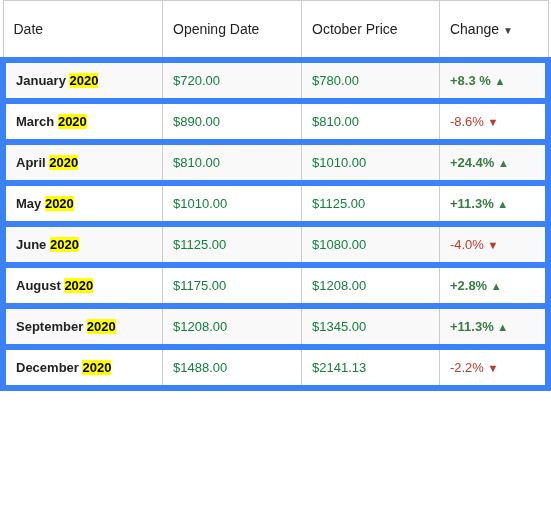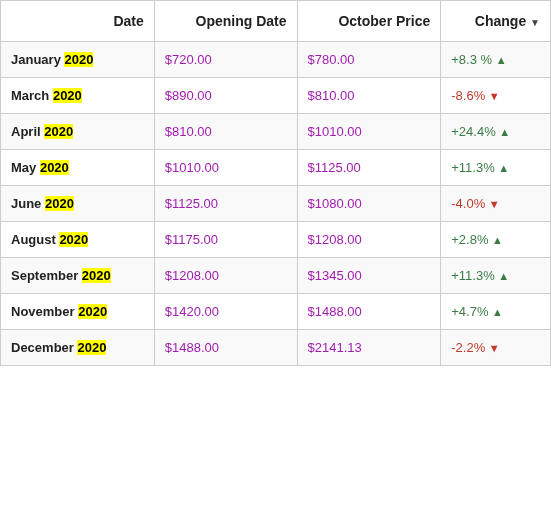--- a/index.html
+++ b/index.html
@@ -10,29 +10,29 @@
       width: 551px;
     }
     table {
       width: 100%;
       border-collapse: collapse;
     }
     thead tr {
       background: #fff;
     }
     thead th {
-      padding: 12px 10px;
-      text-align: right;
-      font-weight: bold;
+      padding: 20px 10px;
+      text-align: left;
+      font-weight: normal;
       color: #222;
       border: 1px solid #ccc;
       font-size: 14px;
     }
     tbody tr {
-      border: 1px solid #3b82f6;
+      border: 6px solid #3b82f6;
     }
     tbody tr:nth-child(odd) {
       background: #f9f9f9;
     }
     tbody tr:nth-child(even) {
       background: #fff;
     }
     tbody td {
       padding: 10px 10px;
       border: 1px solid #ccc;
@@ -40,24 +40,25 @@
     }
     .date-cell {
       font-weight: bold;
       color: #222;
     }
     .highlight {
       background-color: yellow;
       color: #000;
     }
     .price {
-      color: #a21caf;
+      color: #15803d;
     }
     .change-positive {
       color: #3a7d44;
+      font-weight: bold;
     }
     .change-negative {
       color: #c0392b;
     }
     .arrow-up {
       color: #3a7d44;
       font-size: 11px;
     }
     .arrow-down {
       color: #c0392b;
@@ -117,25 +118,19 @@
         <td class="price">$1208.00</td>
         <td class="change-positive">+2.8% <span class="arrow-up">▲</span></td>
       </tr>
       <tr>
         <td class="date-cell">September <span class="highlight">2020</span></td>
         <td class="price">$1208.00</td>
         <td class="price">$1345.00</td>
         <td class="change-positive">+11.3% <span class="arrow-up">▲</span></td>
       </tr>
       <tr>
-        <td class="date-cell">November <span class="highlight">2020</span></td>
-        <td class="price">$1420.00</td>
-        <td class="price">$1488.00</td>
-        <td class="change-positive">+4.7% <span class="arrow-up">▲</span></td>
-      </tr>
-      <tr>
         <td class="date-cell">December <span class="highlight">2020</span></td>
         <td class="price">$1488.00</td>
         <td class="price">$2141.13</td>
         <td class="change-negative">-2.2% <span class="arrow-down">▼</span></td>
       </tr>
     </tbody>
 </table>
 
 </body></html>

